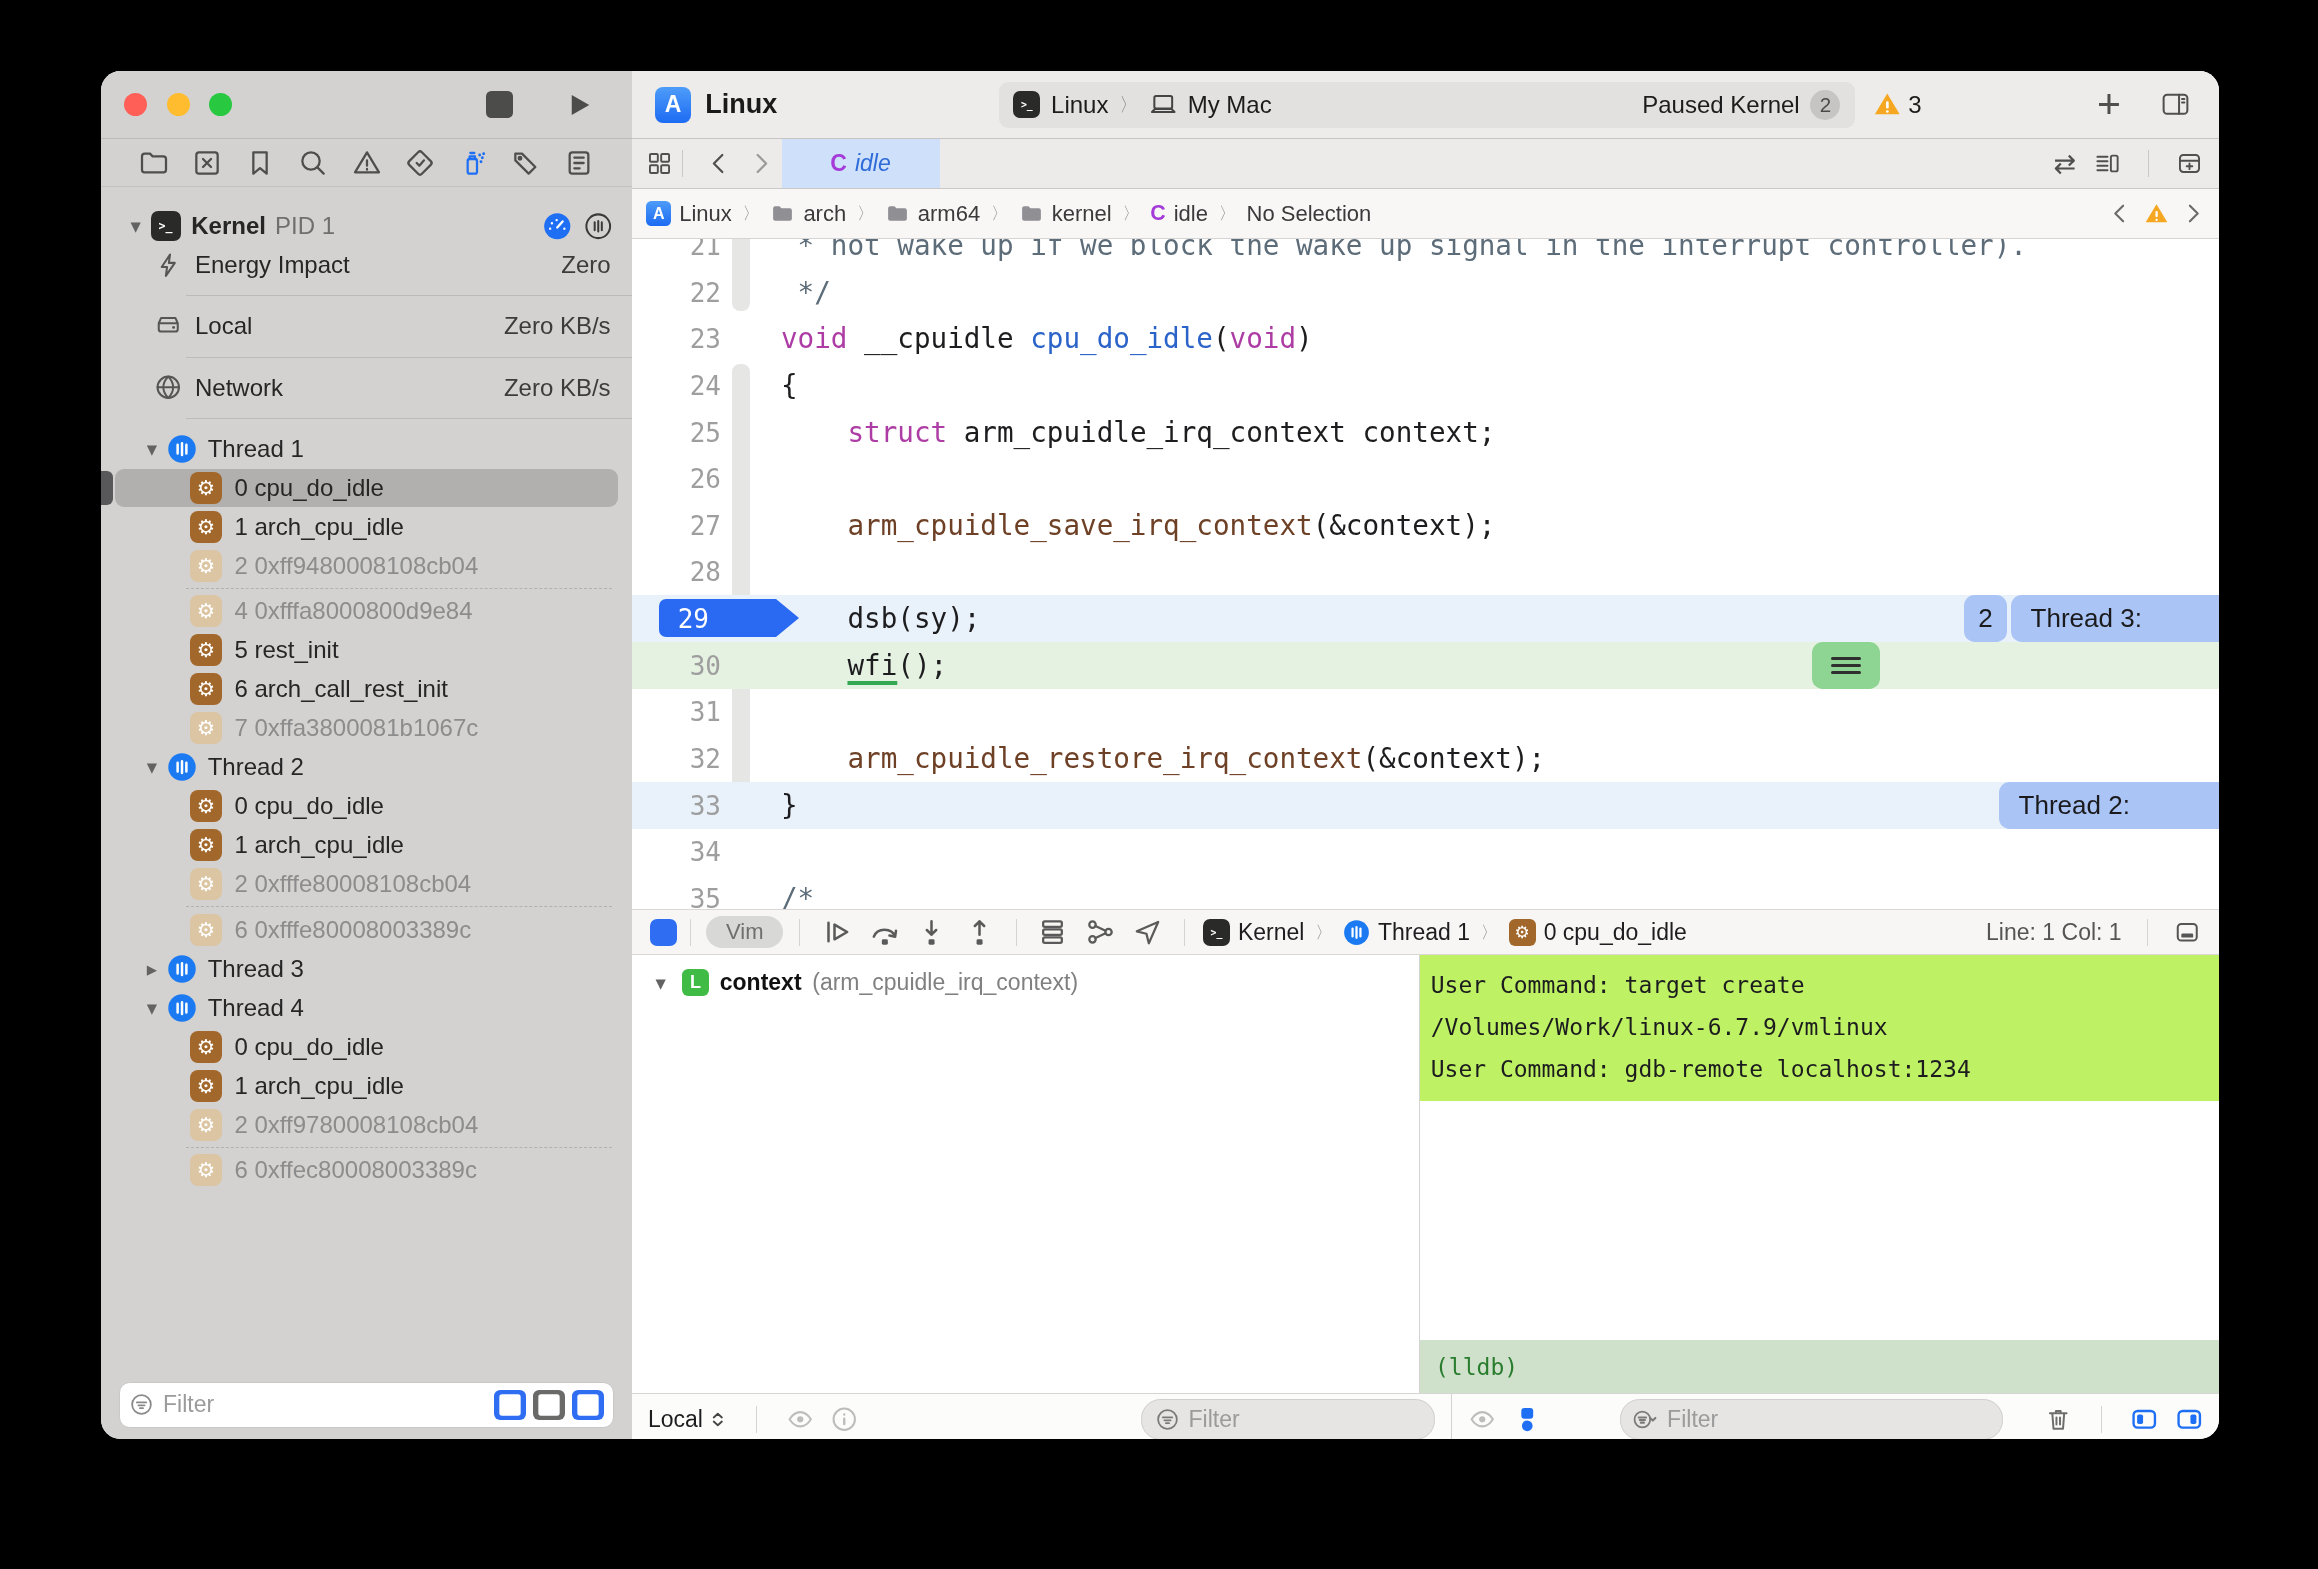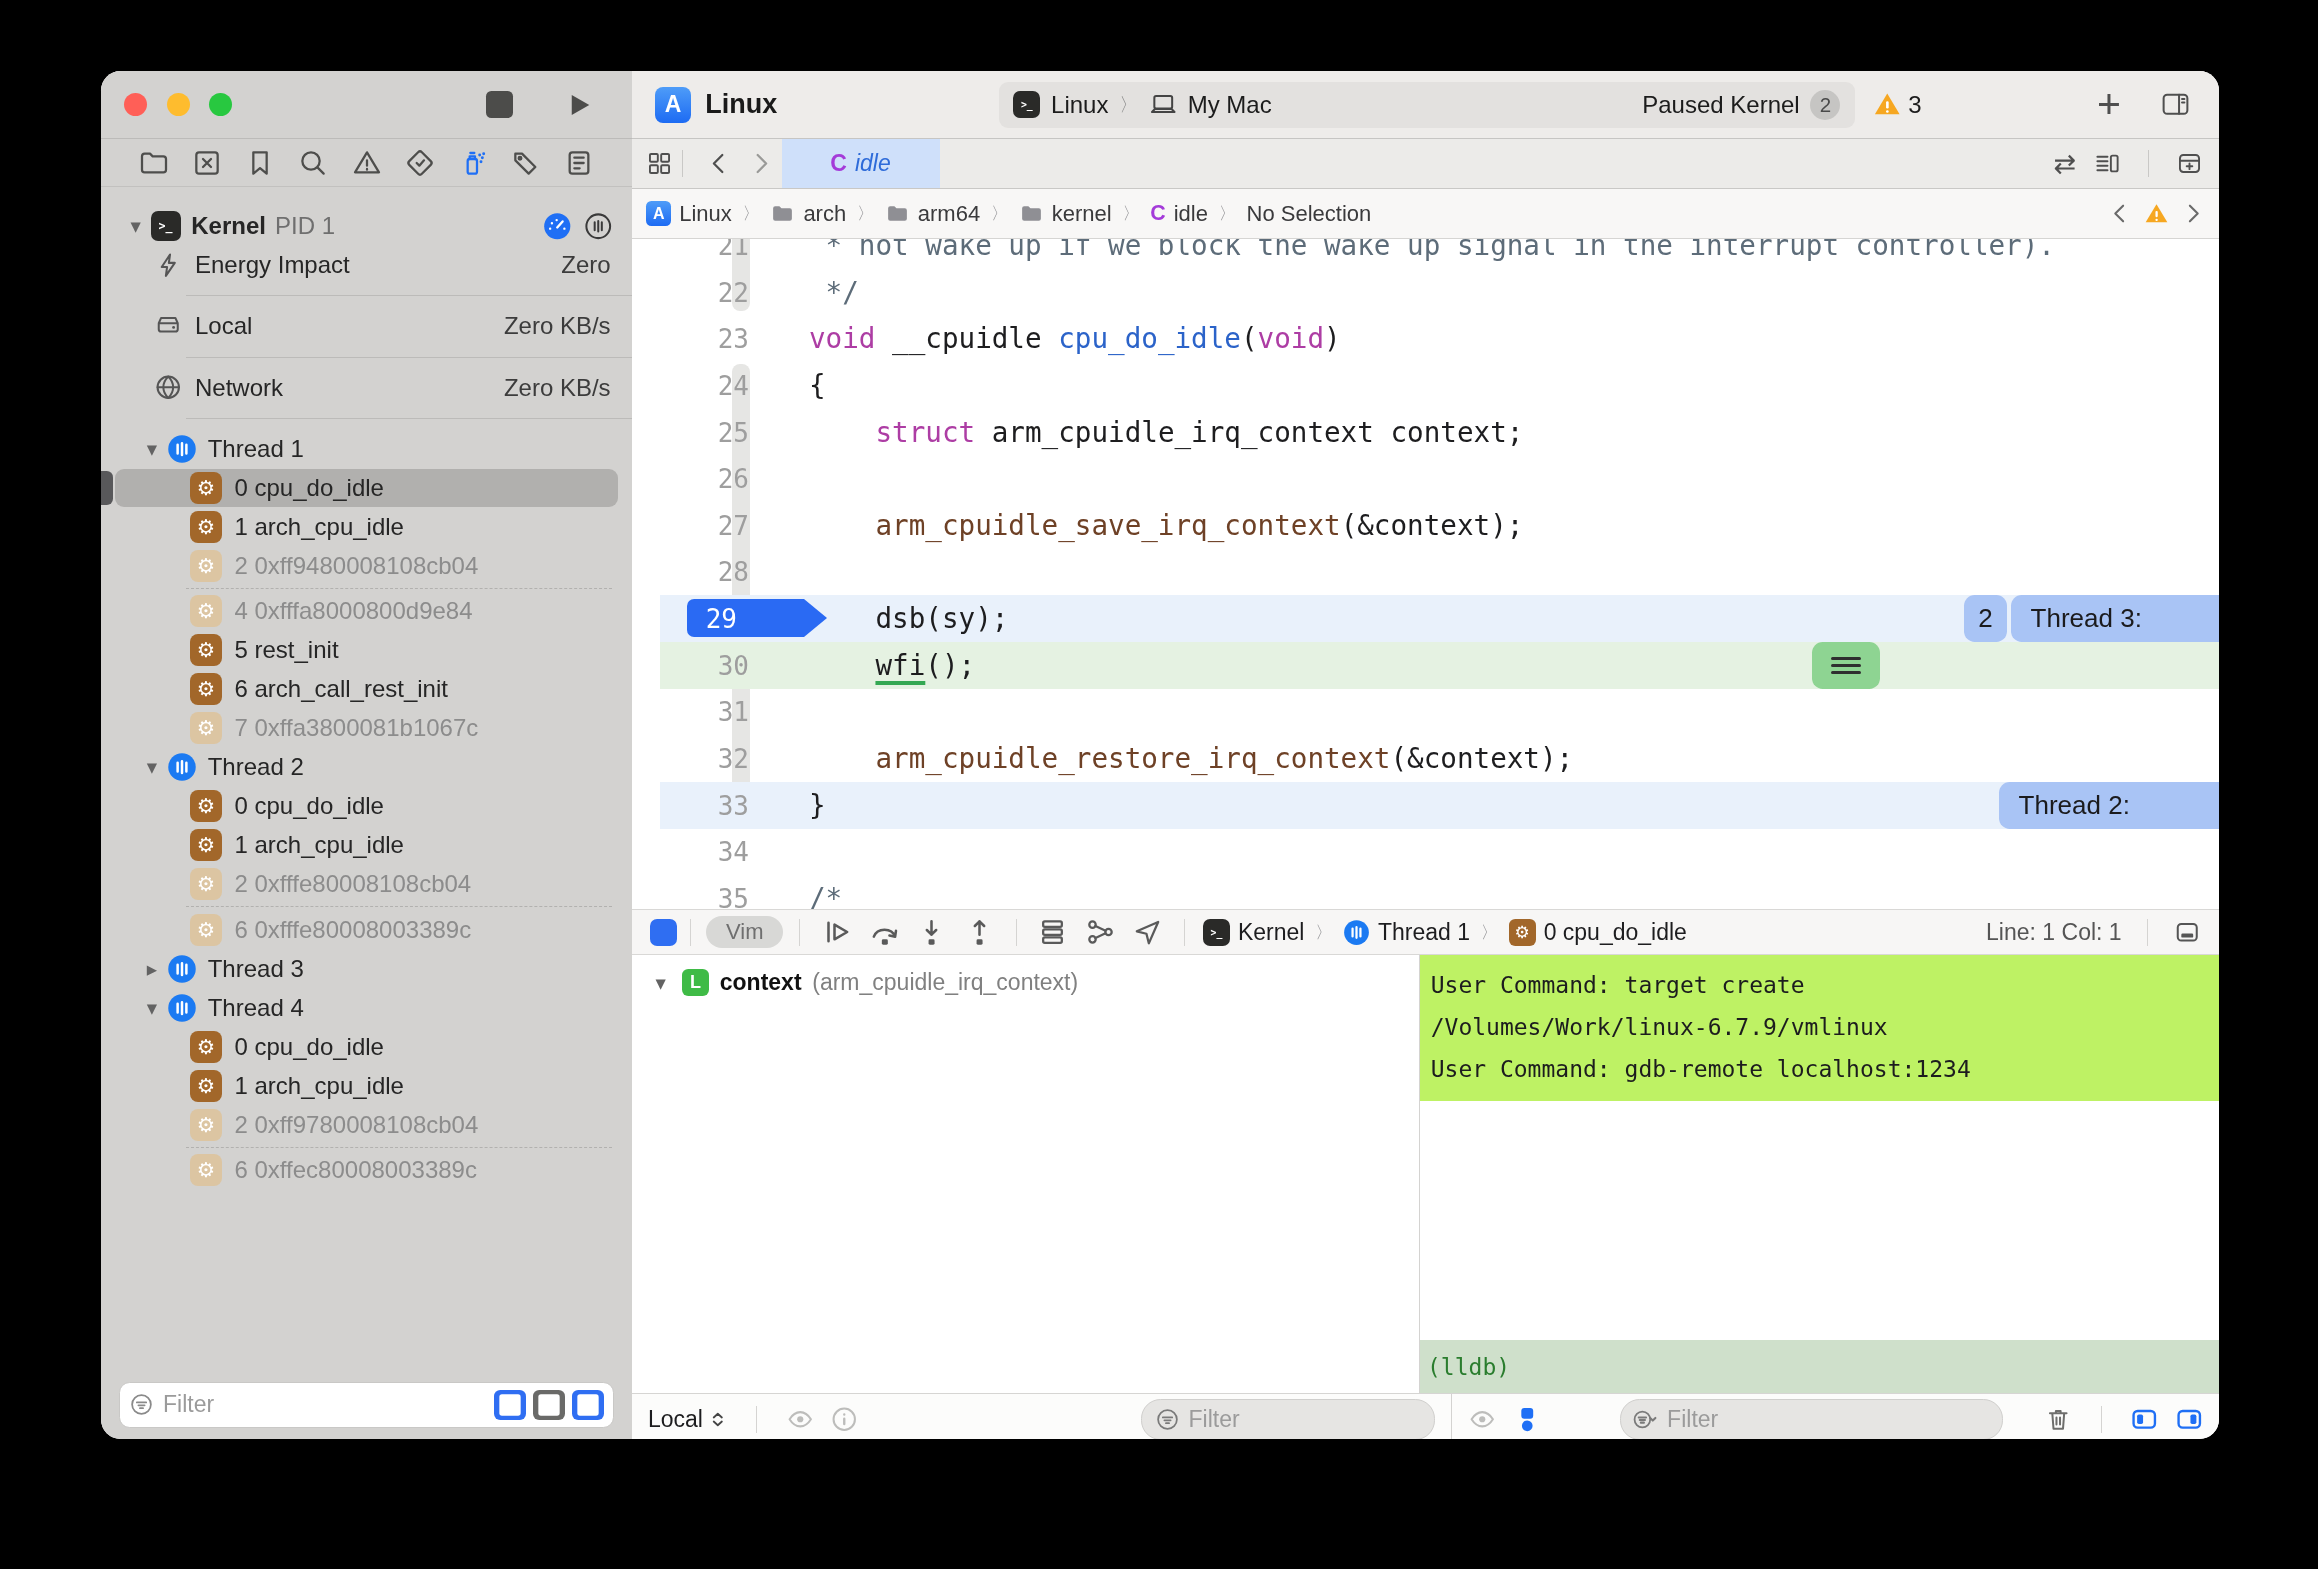--- a/index.html
+++ b/index.html
@@ -83,21 +83,21 @@
   .jcrumbs{display:flex;align-items:center;gap:9px;white-space:nowrap}
   .jsep{color:#97979a;font-size:17px;padding:0 1.8px}
   .jfolder{width:25px;height:25px;display:inline-flex;color:#8f8f94}
   .jfolder svg{width:100%;height:100%}
   .appicon.mini{width:25px;height:25px;border-radius:5.3px;font-size:16px}
   .cletter{color:#a43bd9;font-weight:bold;font-size:21.4px}
   .jb-right{margin-left:auto;display:flex;align-items:center;gap:10.7px;color:#6a6a6a}
   
   .code{position:relative;height:670px;background:#fff;overflow:hidden;flex:0 0 auto;
     font-family:"DejaVu Sans Mono",monospace;}
-  .code-row{position:absolute;left:0;right:0;height:47px;margin-left:28px;}
+  .code-row{position:absolute;left:0;right:0;height:47px;}
   .band-blue{background:#e9f1fb}
   .band-green{background:#e5f2e2}
   .gutter{position:absolute;left:0;top:0;bottom:0;width:89px;text-align:right;font-size:26px;color:#9e9e9e;
     display:flex;align-items:center;justify-content:flex-end;}
   .gutter.bpnum{color:#fff;z-index:2;padding-right:12.5px;width:77px}
   .ribbon{position:absolute;left:100px;width:18px;background:#e6e6e4;border-radius:8px;}
   .codetext{position:absolute;left:149px;top:0;bottom:0;display:flex;align-items:center;font-size:27.6px;
     white-space:pre;color:#1d1d1f;}
   .kw{color:#ad3da4;font-weight:normal}
   .fn{color:#2b63c9}
@@ -132,21 +132,21 @@
   
   .debugarea{height:438px;display:flex;border-top:0.9px solid #d9d8d6;flex:0 0 auto;}
   .vars{width:787px;border-right:0.9px solid #d4d3d1;background:#fff;position:relative}
   .varrow{display:flex;align-items:center;gap:10.7px;padding:14.2px 0 0 18px;font-size:23px;color:#111}
   .lbadge{width:27px;height:27px;border-radius:6.2px;background:#3fbb46;color:#fff;font-weight:bold;font-size:18px;
     display:flex;align-items:center;justify-content:center}
   .vtype{color:#808080}
   .console{flex:1;display:flex;flex-direction:column;background:#fff;font-family:"DejaVu Sans Mono",monospace;font-size:23px;color:#1c1c1e}
   .chist{background:#bef264;padding:9px 0 10.7px 10.7px;line-height:42px;}
   .cspace{flex:1}
-  .cprompt{background:#cfe0cb;height:53px;display:flex;align-items:center;padding-left:7px;color:#2a7d2e}
+  .cprompt{background:#cfe0cb;height:53px;display:flex;align-items:center;padding-left:15px;color:#2a7d2e}
   
   .bottombars{height:51px;display:flex;border-top:0.9px solid #d6d5d3;background:#fcfcfb;flex:0 0 auto;font-size:23px;color:#1d1d1f}
   .vbar{width:787px;border-right:0.9px solid #d4d3d1;display:flex;align-items:center;padding:0 16px;gap:16px}
   .cbar{flex:1;display:flex;align-items:center;padding:0 16px;gap:16px}
   .pale{color:#bdbdbb;display:inline-flex}
   .bluec{color:#1f6ff5;display:inline-flex}
   .minipill{height:39px;background:#e6e5e3;border:0.9px solid #d0cfcd;border-radius:19.6px;display:flex;
     align-items:center;gap:9px;padding:0 12.5px;color:#9b9b9b;}
   .ic24{width:25px;height:25px;display:inline-flex}
   .ic24 svg{width:100%;height:100%}

